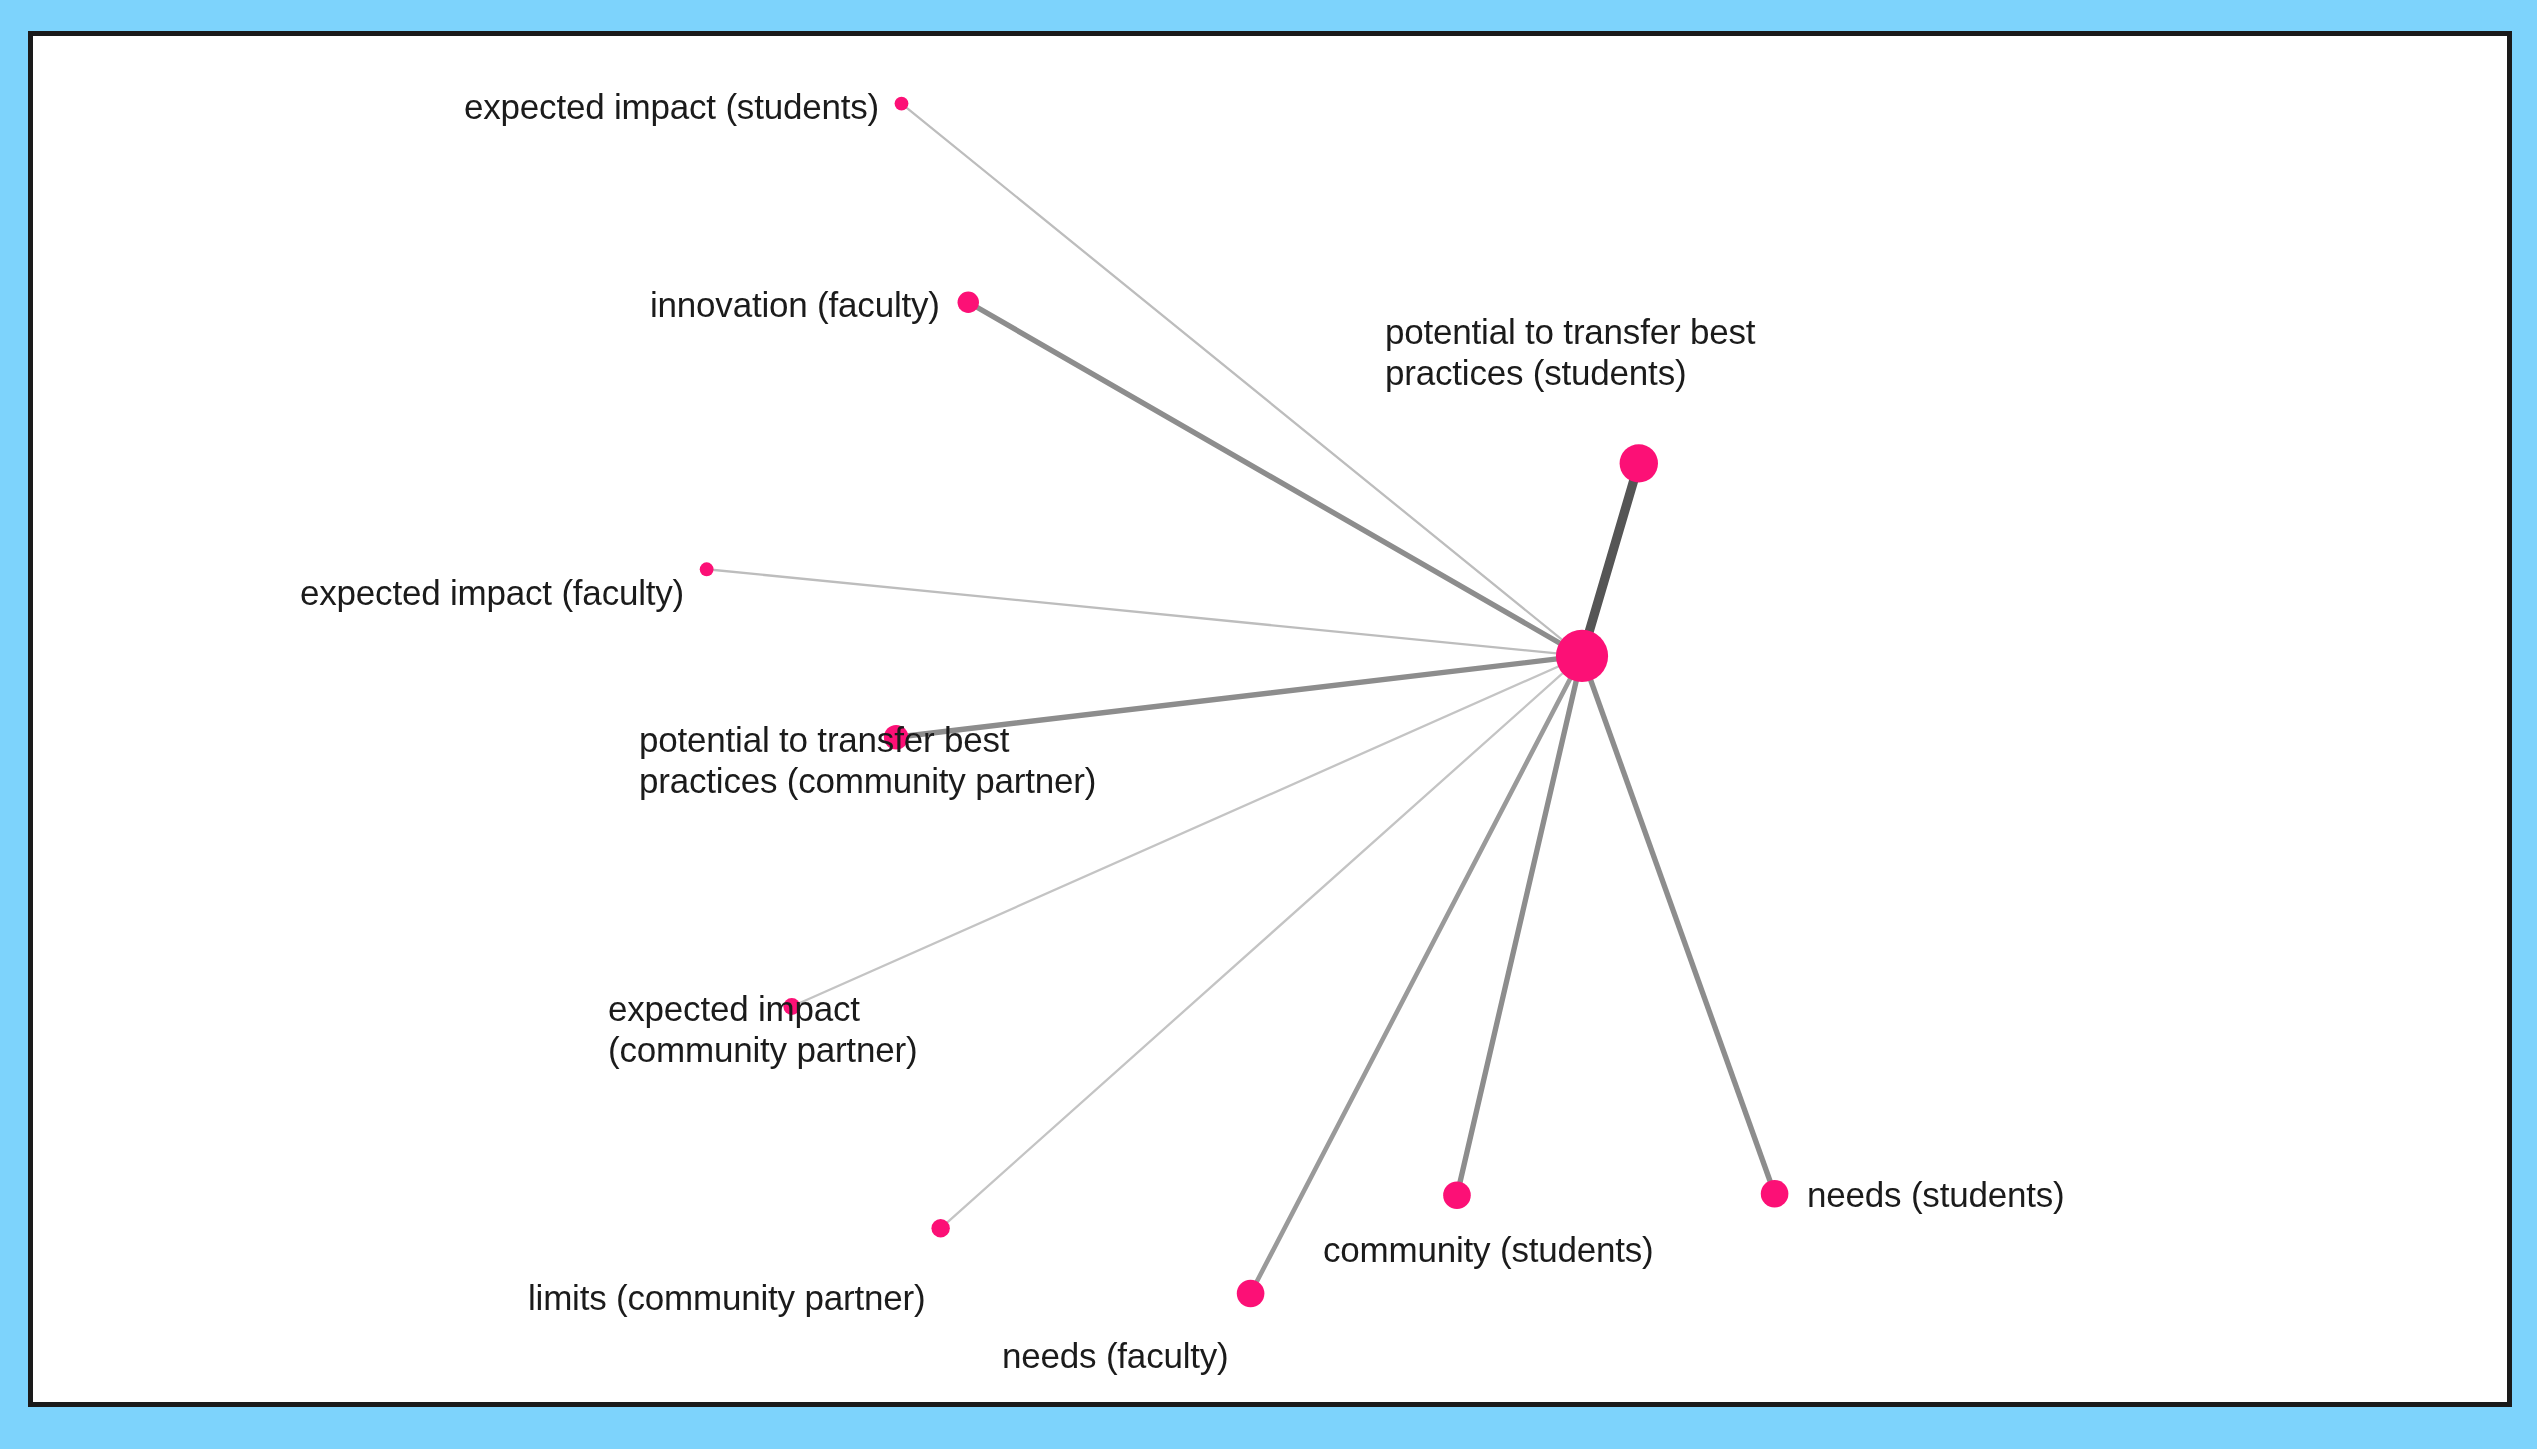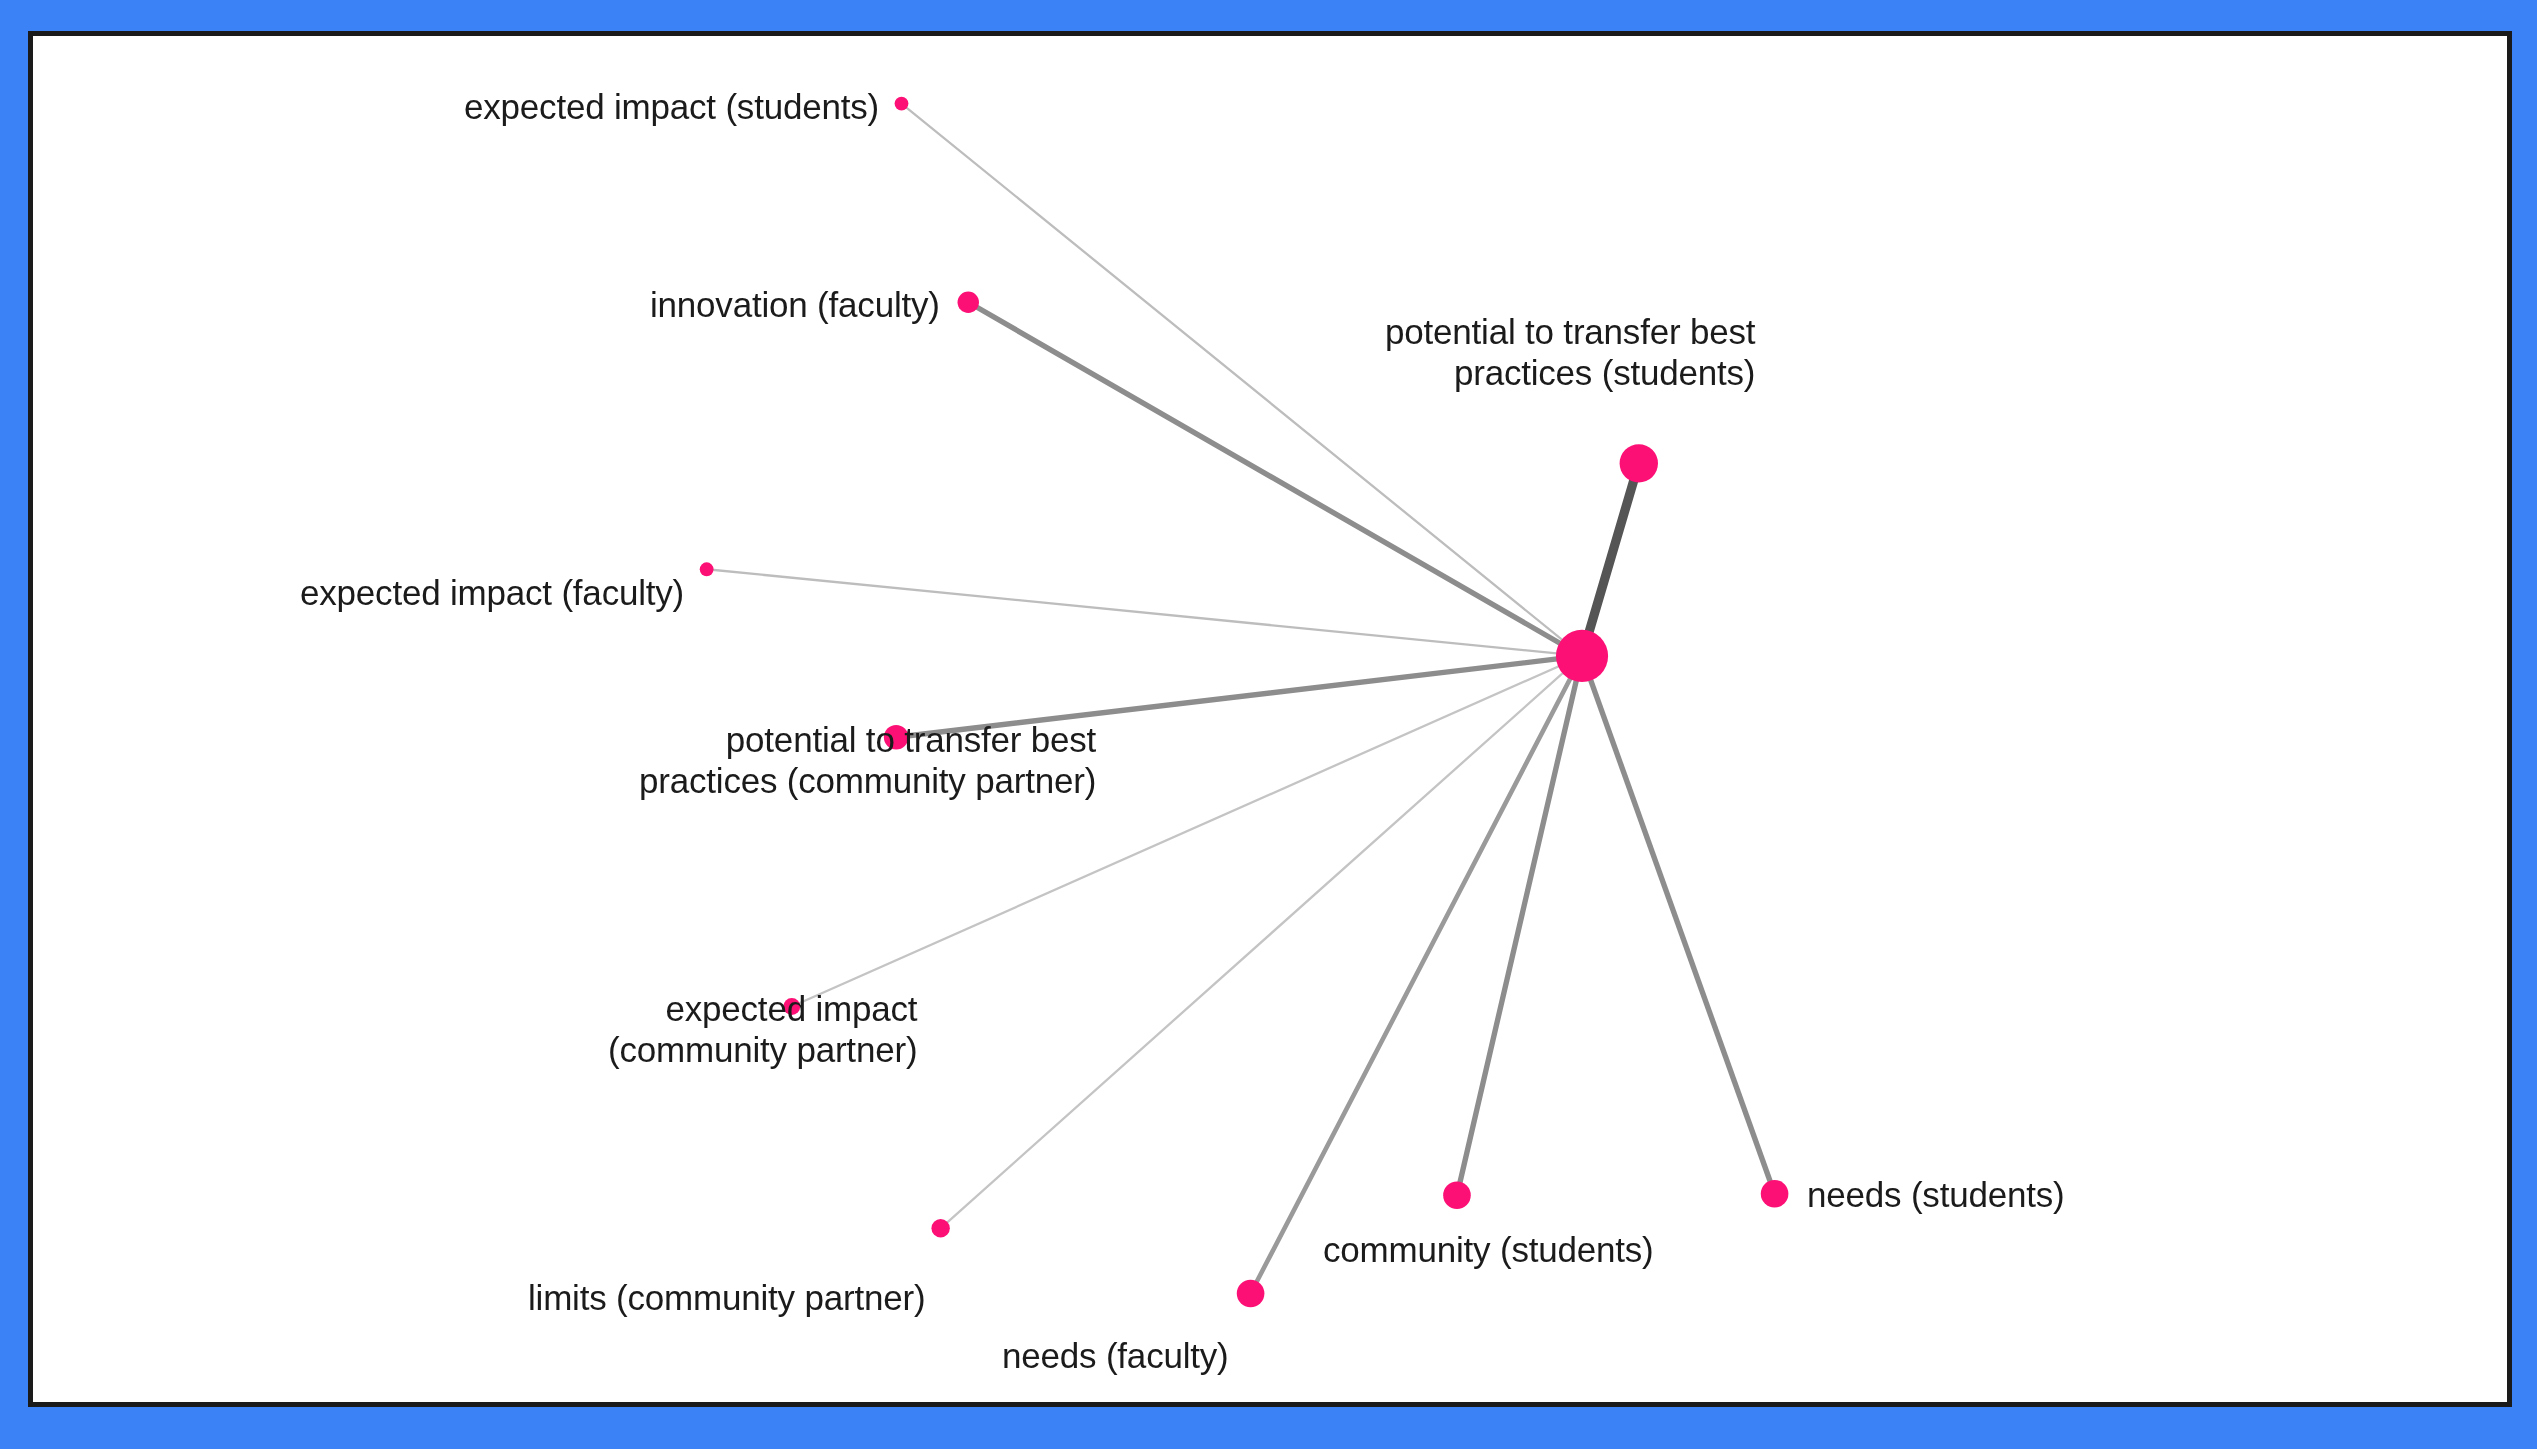--- a/index.html
+++ b/index.html
@@ -8,21 +8,21 @@
     padding: 0;
     background: #ffffff;
   }
   body {
     font-family: "Liberation Sans", sans-serif;
   }
   #canvas-wrap {
     position: relative;
     width: 2538px;
     height: 1450px;
-    background: #3b82f6;
+    background: #7dd3fc;
     overflow: hidden;
   }
   #frame {
     position: absolute;
     left: 28px;
     top: 31px;
     width: 2484px;
     height: 1376px;
     border: 5.4px solid #1a1a1a;
     box-sizing: border-box;
@@ -43,21 +43,21 @@
     color: #1b1b1b;
     font-family: "Liberation Sans", sans-serif;
     font-size: 35px;
     line-height: 1.18;
     letter-spacing: -0.2px;
     white-space: pre;
     font-weight: 400;
   }
   .node-label.align-right { text-align: right; }
   .node-label.align-left  { text-align: right; }
-  .node-label.align-center{ text-align: right; }
+  .node-label.align-center{ text-align: left; }
   .hub-label {
     position: absolute;
     color: #141414;
     font-family: "Liberation Sans", sans-serif;
     font-size: 37px;
     line-height: 1.1;
     letter-spacing: 0.5px;
     white-space: pre;
     font-weight: 400;
   }

